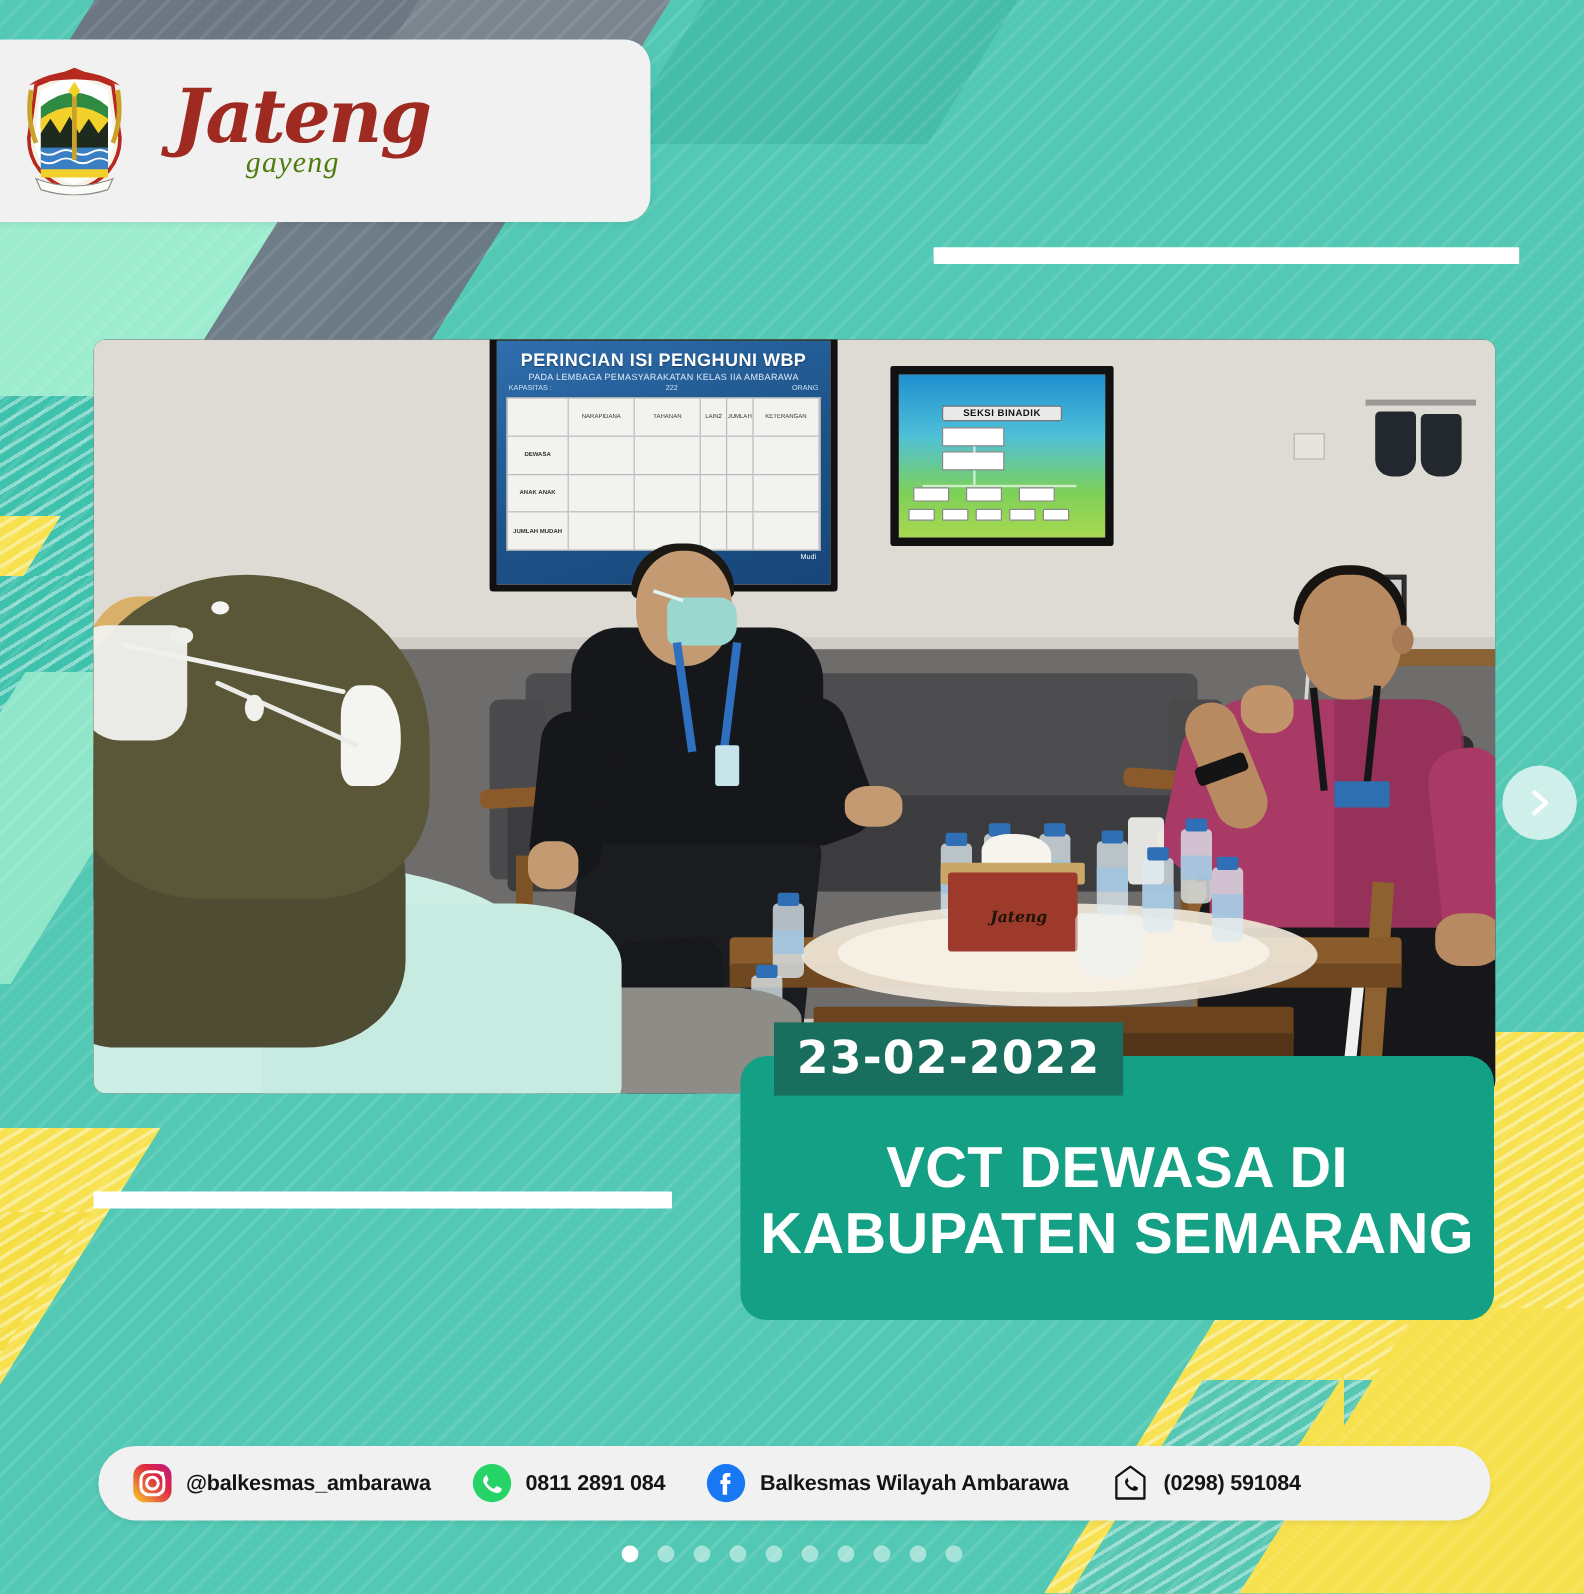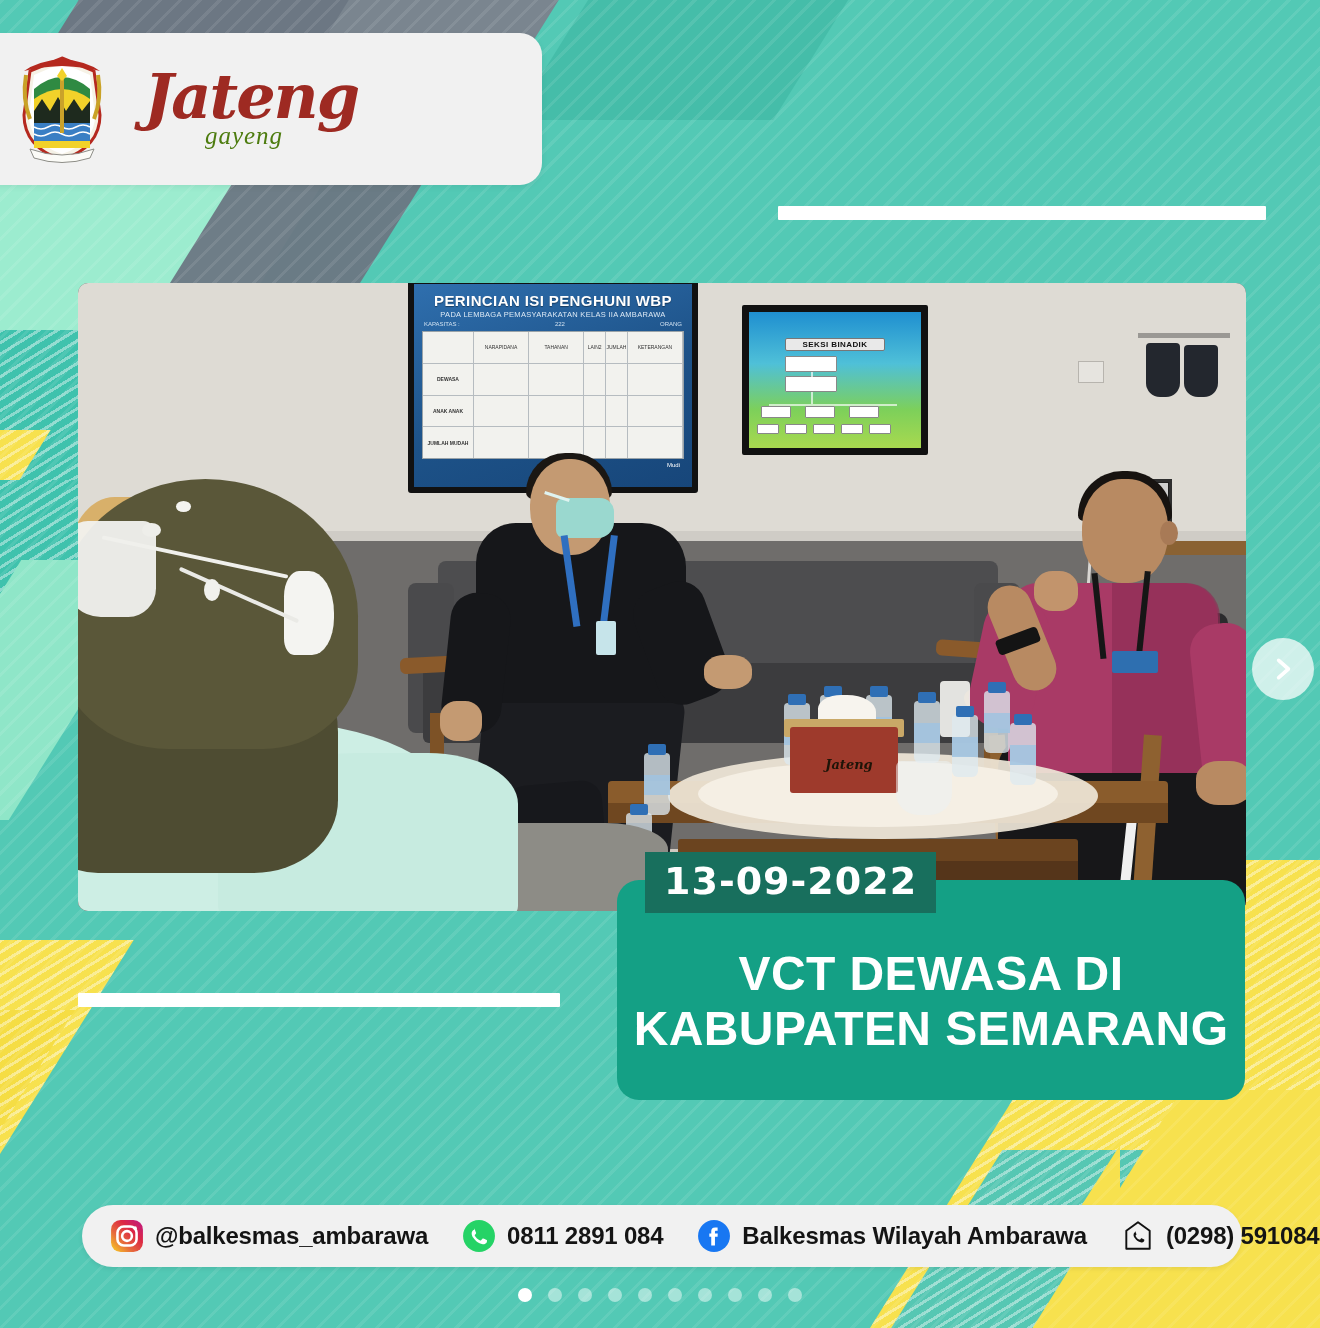--- a/index.html
+++ b/index.html
@@ -327,21 +327,21 @@
   }
 
   
   .contact-bar {
     position:absolute; left:82px; top:1205px; width:1160px; height:62px;
     background:#f1f1f1; border-radius:31px;
     display:flex; align-items:center; gap:34px; padding:0 28px;
     box-shadow:0 2px 5px rgba(0,0,0,.07);
   }
   .contact-item { display:flex; align-items:center; gap:11px; }
-  .contact-text { font-size:24px; font-weight:bold; color:#141414; white-space:nowrap; letter-spacing:-.2px; }
+  .contact-text { font-size:18px; font-weight:bold; color:#141414; white-space:nowrap; letter-spacing:-.2px; }
   .ci { width:34px; height:34px; flex:0 0 auto; }
 
   
   .dots {
     position:absolute; left:0; right:0; bottom:26px;
     display:flex; justify-content:center; gap:16px;
   }
   .dot { width:14px; height:14px; border-radius:50%; background:rgba(255,255,255,.48); }
   .dot.active { background:#ffffff; }
 </style>
@@ -594,21 +594,21 @@
     <div class="ph w-dot2"></div>
     <div class="ph w-dot3"></div>
   </div>
 
   <div class="next-btn">
     <svg viewBox="0 0 24 24" fill="none" stroke="#ffffff" stroke-width="3.4" stroke-linecap="round" stroke-linejoin="round">
       <polyline points="8,4 17,12 8,20"></polyline>
     </svg>
   </div>
 
-  <div class="date-badge">13-09-2022</div>
+  <div class="date-badge">23-02-2022</div>
 
   <div class="title-card">
     <div class="title-line">VCT DEWASA DI</div>
     <div class="title-line">KABUPATEN SEMARANG</div>
   </div>
 
   <div class="contact-bar">
 
     <div class="contact-item">
       <svg class="ci" viewBox="0 0 32 32">

